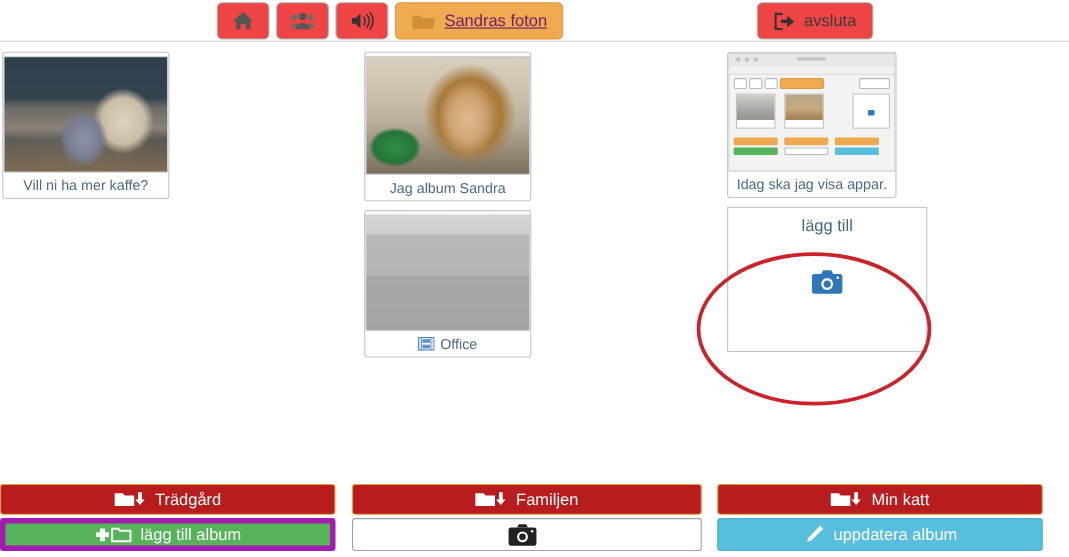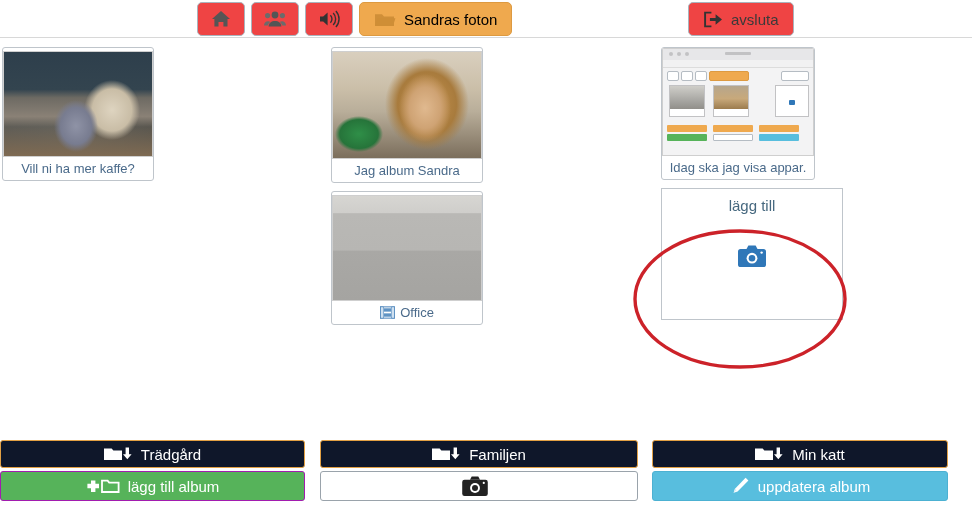--- a/index.html
+++ b/index.html
@@ -27,21 +27,21 @@
     margin-right:6px;
     cursor:pointer;
     color:#444;
   }
   .tb-btn.wide{ padding:0 14px; min-width:auto; }
   .tb-btn.active{
     background:#efa94e;
     border-color:#dd9a41;
     color:#fff;
   }
-  .tb-btn.active .tb-label{ color:#000000; }
+  .tb-btn.active .tb-label{ color:#701a75;text-decoration:underline; }
   .tb-label{ font-size:15px; color:#3a3a3a; margin-left:8px; white-space:nowrap;}
   .tb-ico{ display:inline-flex; align-items:center; }
 
   
   .grid{
     position:absolute; left:0; top:39px; width:972px; height:385px;
     background:#fff;
   }
   .col{ position:absolute; top:8px; }
   .col-1{ left:2px; width:152px; }
@@ -115,34 +115,34 @@
   .bottom{
     position:absolute; left:0; bottom:0; width:972px; height:66px;
   }
   .bcol{ position:absolute; top:0; }
   .bcol-1{ left:0; width:305px; }
   .bcol-2{ left:320px; width:318px; }
   .bcol-3{ left:652px; width:296px; }
 
   .albumbtn{
     height:28px; width:100%;
-    background:#0f172a;
+    background:#b91c1c;
     border:1px solid #e2a044;
     border-radius:3px;
     display:flex; align-items:center; justify-content:center;
     color:#fff; font-size:15px; gap:7px;
     cursor:pointer;
   }
   .actionbtn{
     height:30px; width:100%; margin-top:3px;
     border-radius:3px;
     display:flex; align-items:center; justify-content:center;
     font-size:15px; gap:8px; cursor:pointer;
   }
-  .green{ background:#56b35a; border:1px solid #a21caf; color:#fff; }
+  .green{ background:#56b35a; border:5px solid #a21caf; color:#fff; }
   .white{ background:#fff; border:1px solid #9aa3ab; color:#222; }
   .blue{ background:#58bede; border:1px solid #4cb1d2; color:#fff; }
 
   
   .annot{
     position:absolute; left:630px; top:188px;
     width:220px; height:144px;
     pointer-events:none;
   }
   svg{ display:block; }

